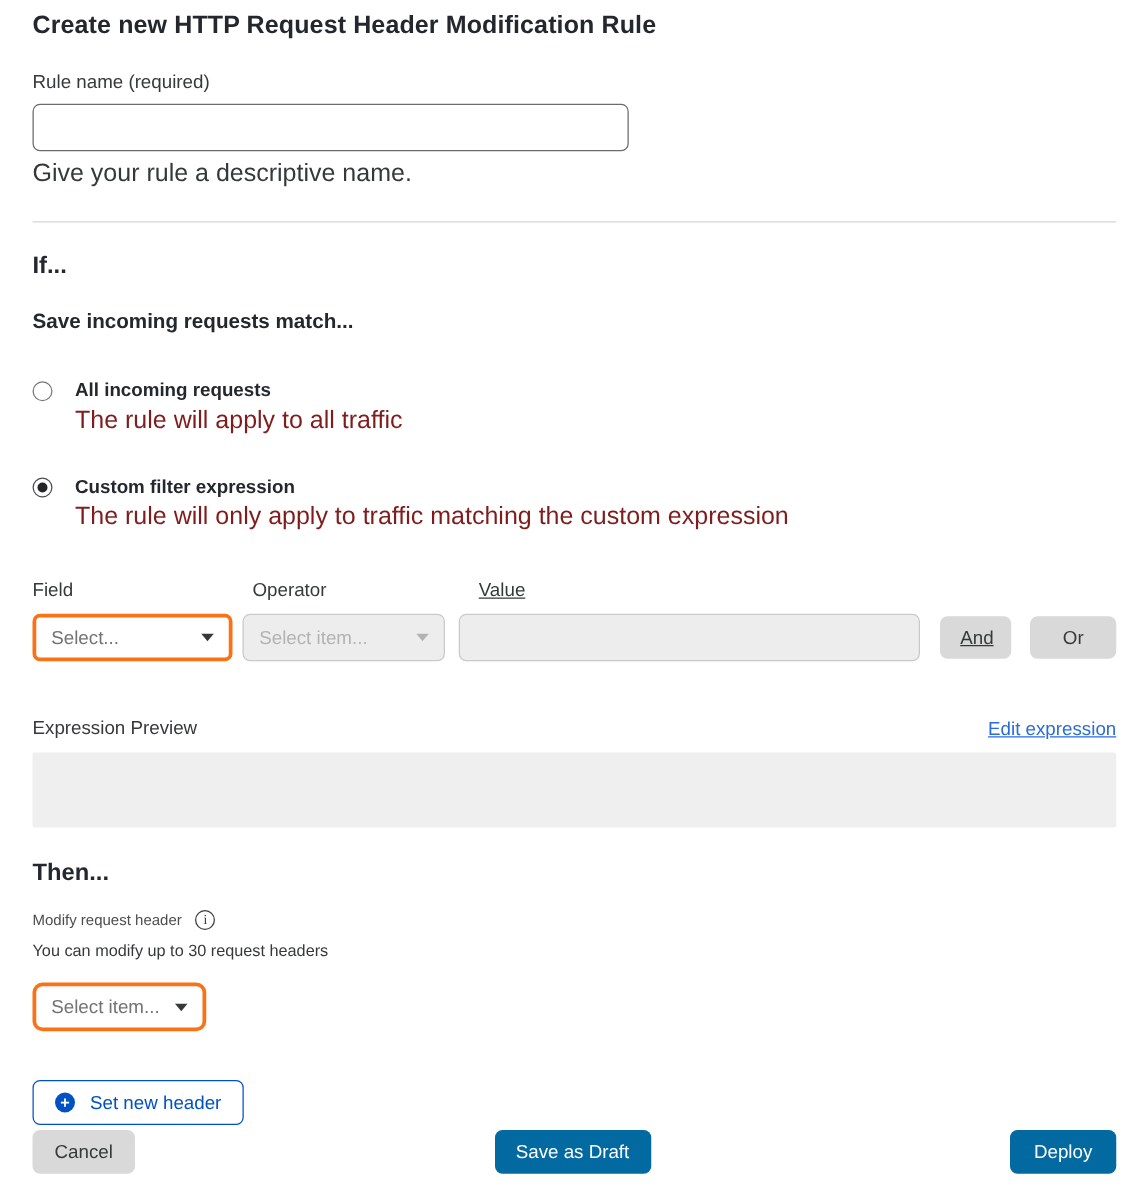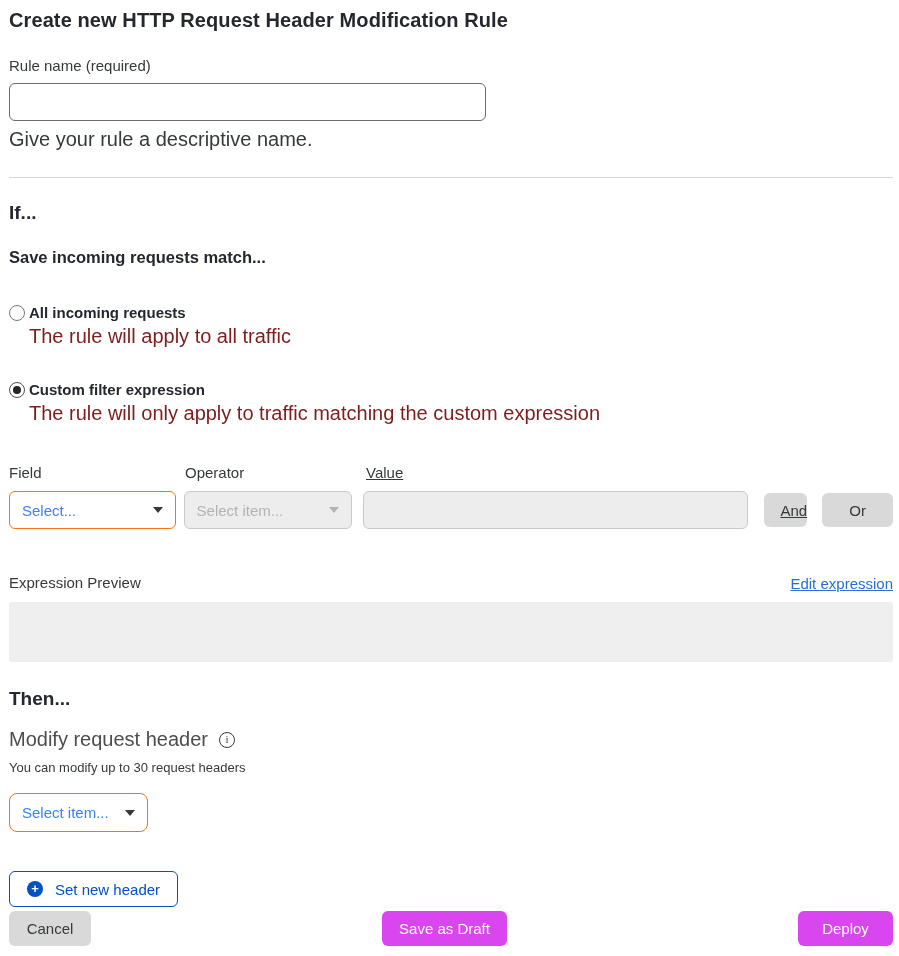--- a/index.html
+++ b/index.html
@@ -3,21 +3,21 @@
 <meta charset="utf-8">
 <style>
   * { box-sizing: border-box; margin: 0; padding: 0; }
   html, body { background: #ffffff; }
   body {
     width: 899px; height: 956px;
     font-family: "Liberation Sans", "DejaVu Sans", sans-serif;
     color: #36393a;
     overflow: hidden;
   }
-  .container { padding: 0 6px 0 9px; width: 899px; }
+  .container { padding: 0 6px 0 26px; width: 899px; }
 
   .page-title {
     margin-top: 8px;
     font-size: 20px; font-weight: 700; letter-spacing: .1px;
     color: #24282e; line-height: 24px;
   }
 
   .field-label { font-size: 15px; color: #36393a; line-height: 16px; }
 
   .rule-name-label { margin-top: 26px; }
@@ -45,62 +45,62 @@
     flex: 0 0 auto;
     width: 16px; height: 16px; margin-top: 1px;
     border: 1px solid #767676; border-radius: 50%;
     background: #fff; position: relative;
   }
   .radio.selected { border-color: #4d4d4d; }
   .radio.selected::after {
     content: ""; position: absolute; left: 3px; top: 3px;
     width: 8px; height: 8px; border-radius: 50%; background: #222426;
   }
-  .radio-texts { margin-left: 4px; }
+  .radio-texts { margin-left: 18px; }
   .radio-label { font-size: 15px; font-weight: 700; color: #24282e; line-height: 17px; }
   .radio-desc { margin-top: 7px; font-size: 20px; color: #7f1d1d; line-height: 17px; }
 
   .builder-labels { display: flex; margin-top: 43px; }
   .builder-labels .lbl-field    { width: 176px; }
   .builder-labels .lbl-operator { width: 181px; }
   .builder-labels .lbl-value    { flex: 1; text-decoration: underline; }
 
   .builder-row { display: flex; margin-top: 10px; align-items: center; }
   .select-box {
     height: 38px; border-radius: 6px;
     display: flex; align-items: center; justify-content: space-between;
     padding: 0 12px; font-size: 15px; cursor: pointer;
   }
-  .select-enabled { background: #fff; border: 1px solid #f97316; color: #3b82f6; }
+  .select-enabled { background: #fff; border: 3px solid #f97316; color: #737373; }
   .select-disabled { background: #ededed; border: 1px solid #c9c9c9; color: #b3b3b3; cursor: default; }
   .caret { width: 0; height: 0; border-left: 5px solid transparent; border-right: 5px solid transparent; border-top: 6px solid #36393a; }
   .caret.muted { border-top-color: #b3b3b3; }
 
   .field-select { width: 168px; margin-right: 8px; }
   .operator-select { width: 170px; margin-right: 11px; }
   .value-input {
     width: 389px; height: 38px; margin-right: 16px;
     background: #ededed; border: 1px solid #c9c9c9; border-radius: 6px;
     font-size: 15px; padding: 0 10px; color: #36393a;
   }
   .chip-btn {
     height: 34px; border: none; border-radius: 6px; background: #d9d9d9;
     color: #36393a; font-size: 15px; font-family: inherit; cursor: pointer;
     padding: 0 16px;
   }
-  .and-btn { margin-right: 15px; width: 43px; text-decoration: underline; }
+  .and-btn { margin-right: 15px; width: 57px; text-decoration: underline; }
   .or-btn { width: 71px; }
 
   .preview-header { display: flex; margin-top: 46px; align-items: flex-start; justify-content: space-between; }
   .edit-link { font-size: 15px; color: #2b6cd9; text-decoration: underline; cursor: pointer; }
   .preview-box { margin-top: 10px; height: 60px; background: #efefef; border-radius: 2px; }
 
   .then-heading { margin-top: 26px; }
   .action-row { margin-top: 18px; display: flex; align-items: center; }
-  .action-label { font-size: 20px; color: #4d4d4d; }
+  .action-label { font-size: 12px; color: #4d4d4d; }
   .info-icon {
     margin-left: 11px; width: 16px; height: 16px;
     border: 1px solid #3c3c3c; border-radius: 50%;
     display: inline-flex; align-items: center; justify-content: center;
     font-family: "Liberation Serif", serif; font-size: 11px; color: #3c3c3c;
     line-height: 1;
   }
   .small-helper { margin-top: 9px; font-size: 13px; color: #36393a; }
 
   .header-select { width: 139px; height: 39px; margin-top: 18px; border-radius: 8px; }
@@ -117,23 +117,23 @@
     display: inline-flex; align-items: center; justify-content: center;
     font-size: 13px; font-weight: 700; line-height: 1; padding-bottom: 1px;
   }
 
   .footer { display: flex; justify-content: space-between; align-items: center; margin-top: 4px; }
   .footer button {
     height: 35px; border: none; border-radius: 6px;
     font-size: 15px; font-family: inherit; cursor: pointer;
   }
   .cancel-btn { background: #d9d9d9; color: #36393a; width: 82px; margin-right: 10px; }
-  .primary-btn { background: #d946ef; color: #ffffff; }
+  .primary-btn { background: #0369a1; color: #ffffff; }
   .save-draft-btn { width: 125px; margin-right: 10px; }
-  .deploy-btn { width: 95px; }
+  .deploy-btn { width: 85px; }
 </style>
 </head>
 <body>
 
 <div class="container">
 
   <h1 class="page-title">Create new HTTP Request Header Modification Rule</h1>
 
   <div class="field-label rule-name-label">Rule name (required)</div>
   <input class="rule-name-input" type="text" value="" style="">

